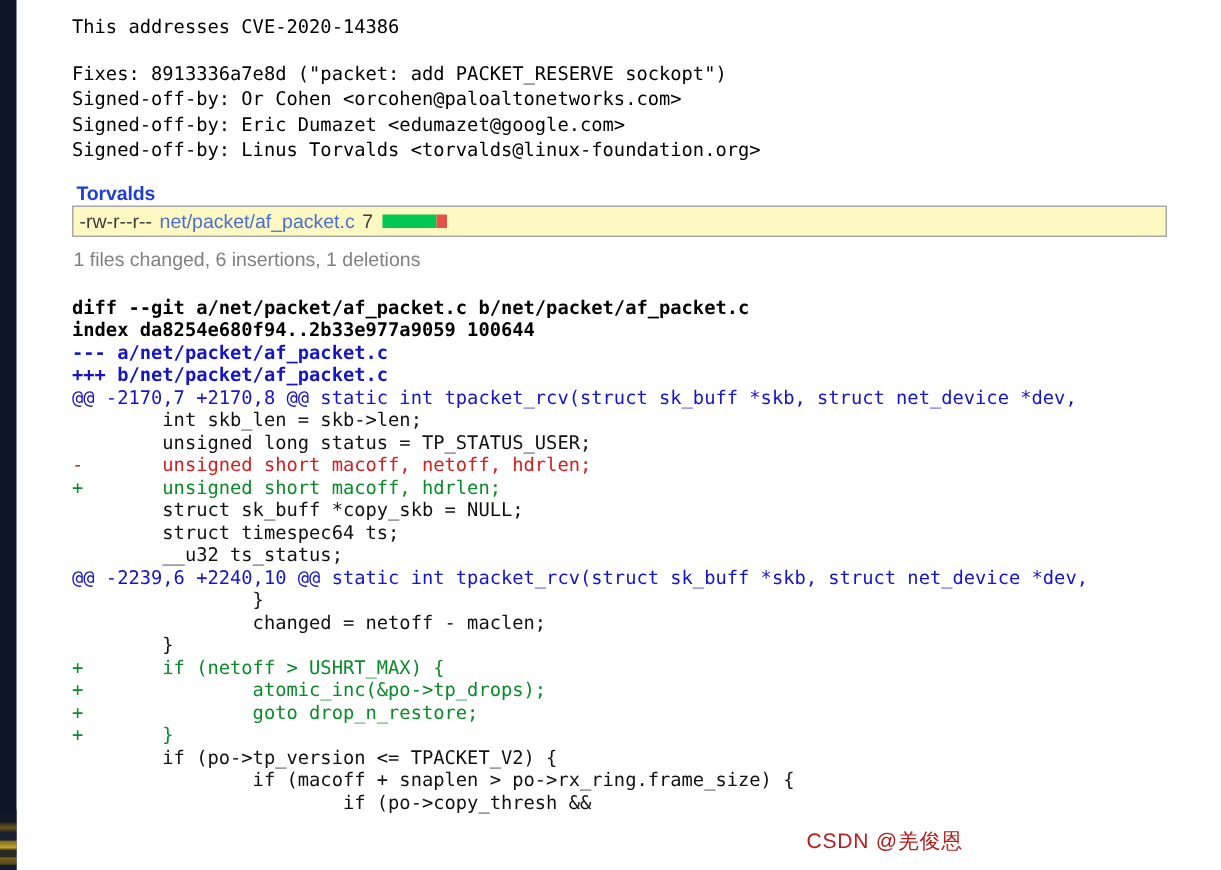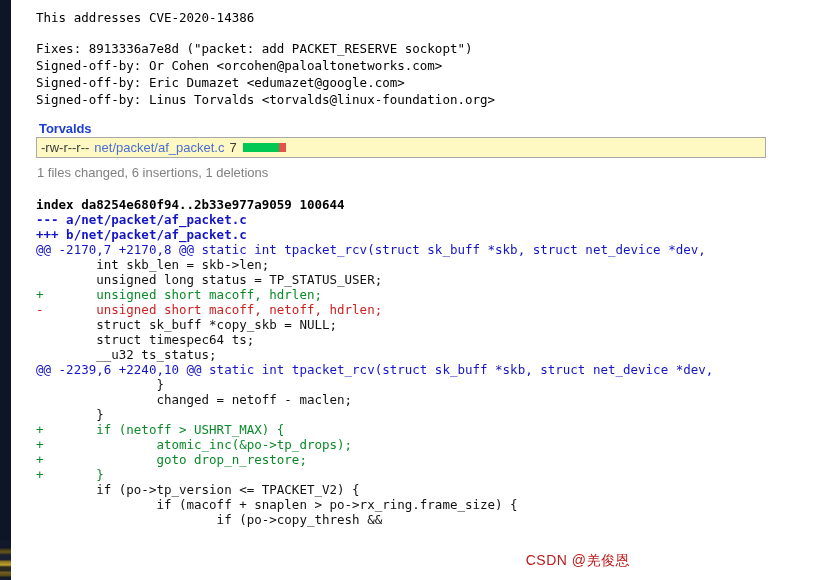--- a/index.html
+++ b/index.html
@@ -36,21 +36,21 @@
         #1a2030 15px, #1a2030 20px,
         #8a7320 21px, #c9a92a 25px,
         #2a2a20 27px, #2a2a20 31px,
         #7a6520 32px, #5a4a18 36px,
         #141b2c 37px, #141b2c 40px);
     opacity: 0.95;
   }
 
   #page {
     position: absolute;
-    left: 0; top: 0;
+    left: 12px; top: 0;
     width: 644px;
     height: 580px;
   }
 
   
   .msg {
     position: absolute;
     left: 36px;
     font-family: "DejaVu Sans Mono", "Liberation Mono", monospace;
     font-size: 12.5px;
@@ -181,28 +181,29 @@
     <span id="diffstat-count">7</span>
     <span id="diffstat-graph">
       <span id="diffstat-bar-add"></span>
       <span id="diffstat-bar-del"></span>
     </span>
   </div>
 
   <div id="diffstat-summary">1 files changed, 6 insertions, 1 deletions</div>
 
   <div id="diff-body">
+      <div class="dl t-meta">diff --git a/net/packet/af_packet.c b/net/packet/af_packet.c</div>
       <div class="dl t-meta">index da8254e680f94..2b33e977a9059 100644</div>
       <div class="dl t-file">--- a/net/packet/af_packet.c</div>
       <div class="dl t-file">+++ b/net/packet/af_packet.c</div>
       <div class="dl t-hunk">@@ -2170,7 +2170,8 @@ static int tpacket_rcv(struct sk_buff *skb, struct net_device *dev,</div>
       <div class="dl t-ctx">        int skb_len = skb-&gt;len;</div>
       <div class="dl t-ctx">        unsigned long status = TP_STATUS_USER;</div>
+      <div class="dl t-del">-       unsigned short macoff, netoff, hdrlen;</div>
       <div class="dl t-add">+       unsigned short macoff, hdrlen;</div>
-      <div class="dl t-del">-       unsigned short macoff, netoff, hdrlen;</div>
       <div class="dl t-ctx">        struct sk_buff *copy_skb = NULL;</div>
       <div class="dl t-ctx">        struct timespec64 ts;</div>
       <div class="dl t-ctx">        __u32 ts_status;</div>
       <div class="dl t-hunk">@@ -2239,6 +2240,10 @@ static int tpacket_rcv(struct sk_buff *skb, struct net_device *dev,</div>
       <div class="dl t-ctx">                }</div>
       <div class="dl t-ctx">                changed = netoff - maclen;</div>
       <div class="dl t-ctx">        }</div>
       <div class="dl t-add">+       if (netoff &gt; USHRT_MAX) {</div>
       <div class="dl t-add">+               atomic_inc(&amp;po-&gt;tp_drops);</div>
       <div class="dl t-add">+               goto drop_n_restore;</div>

